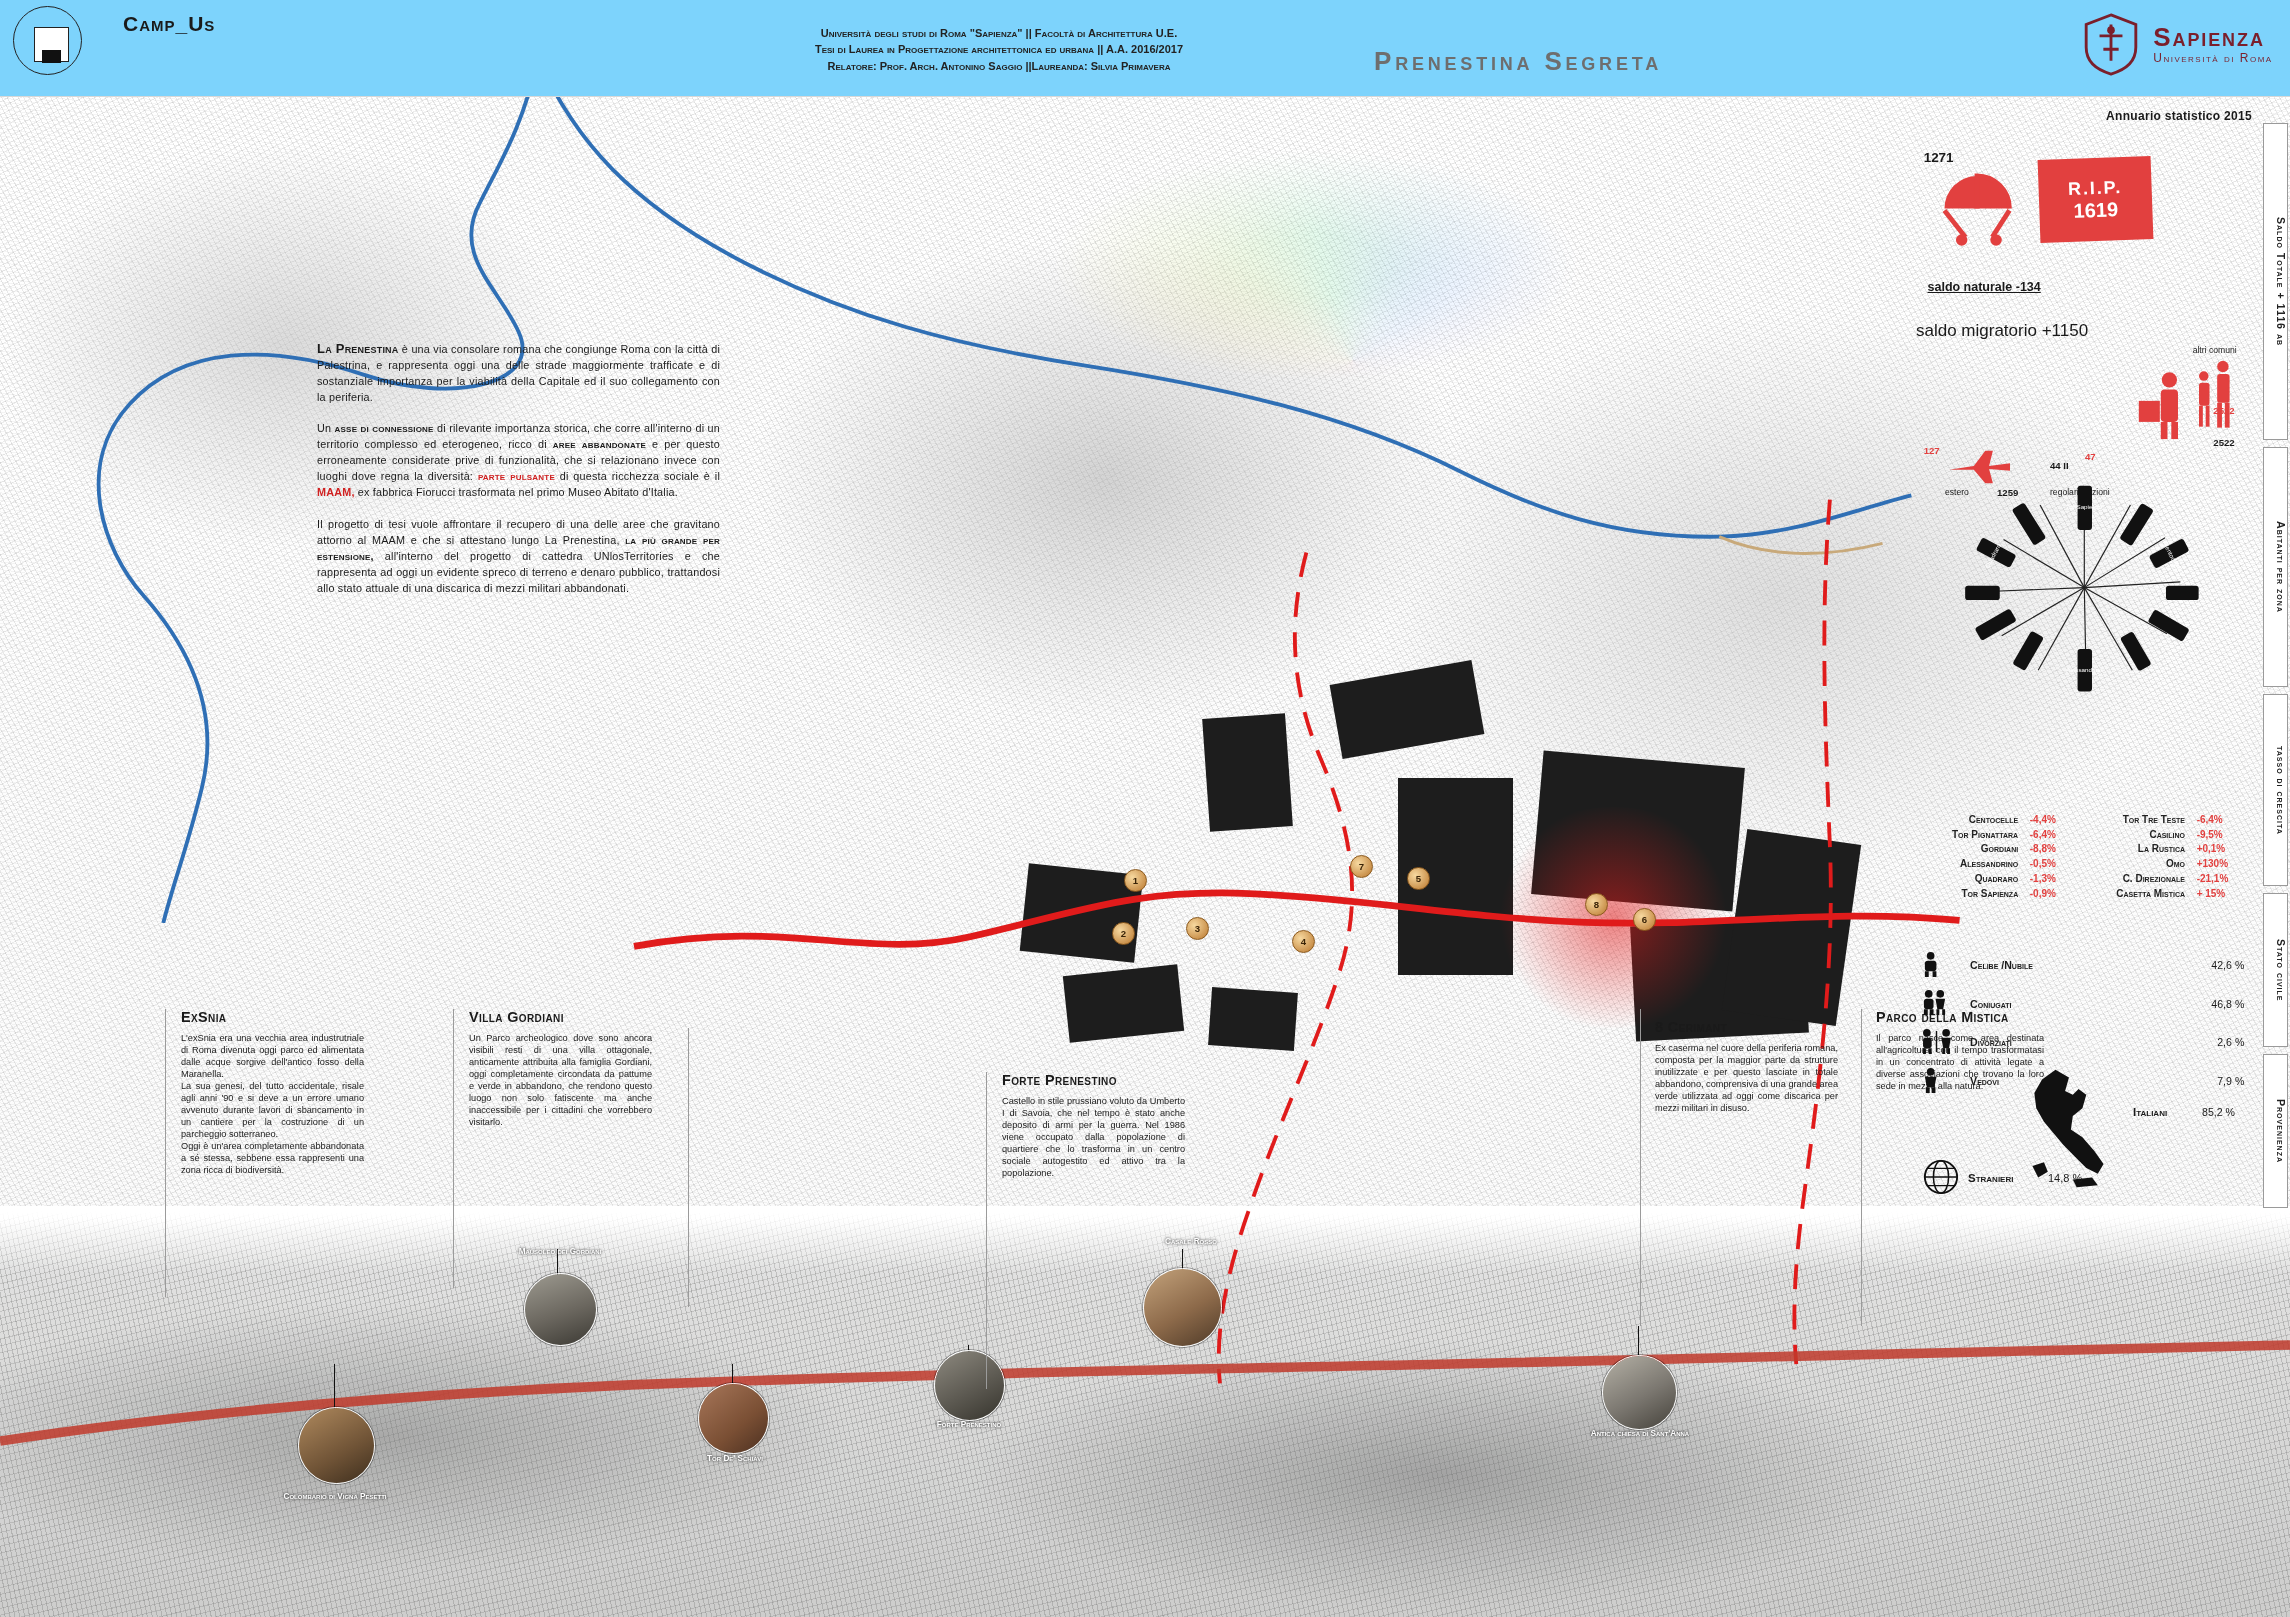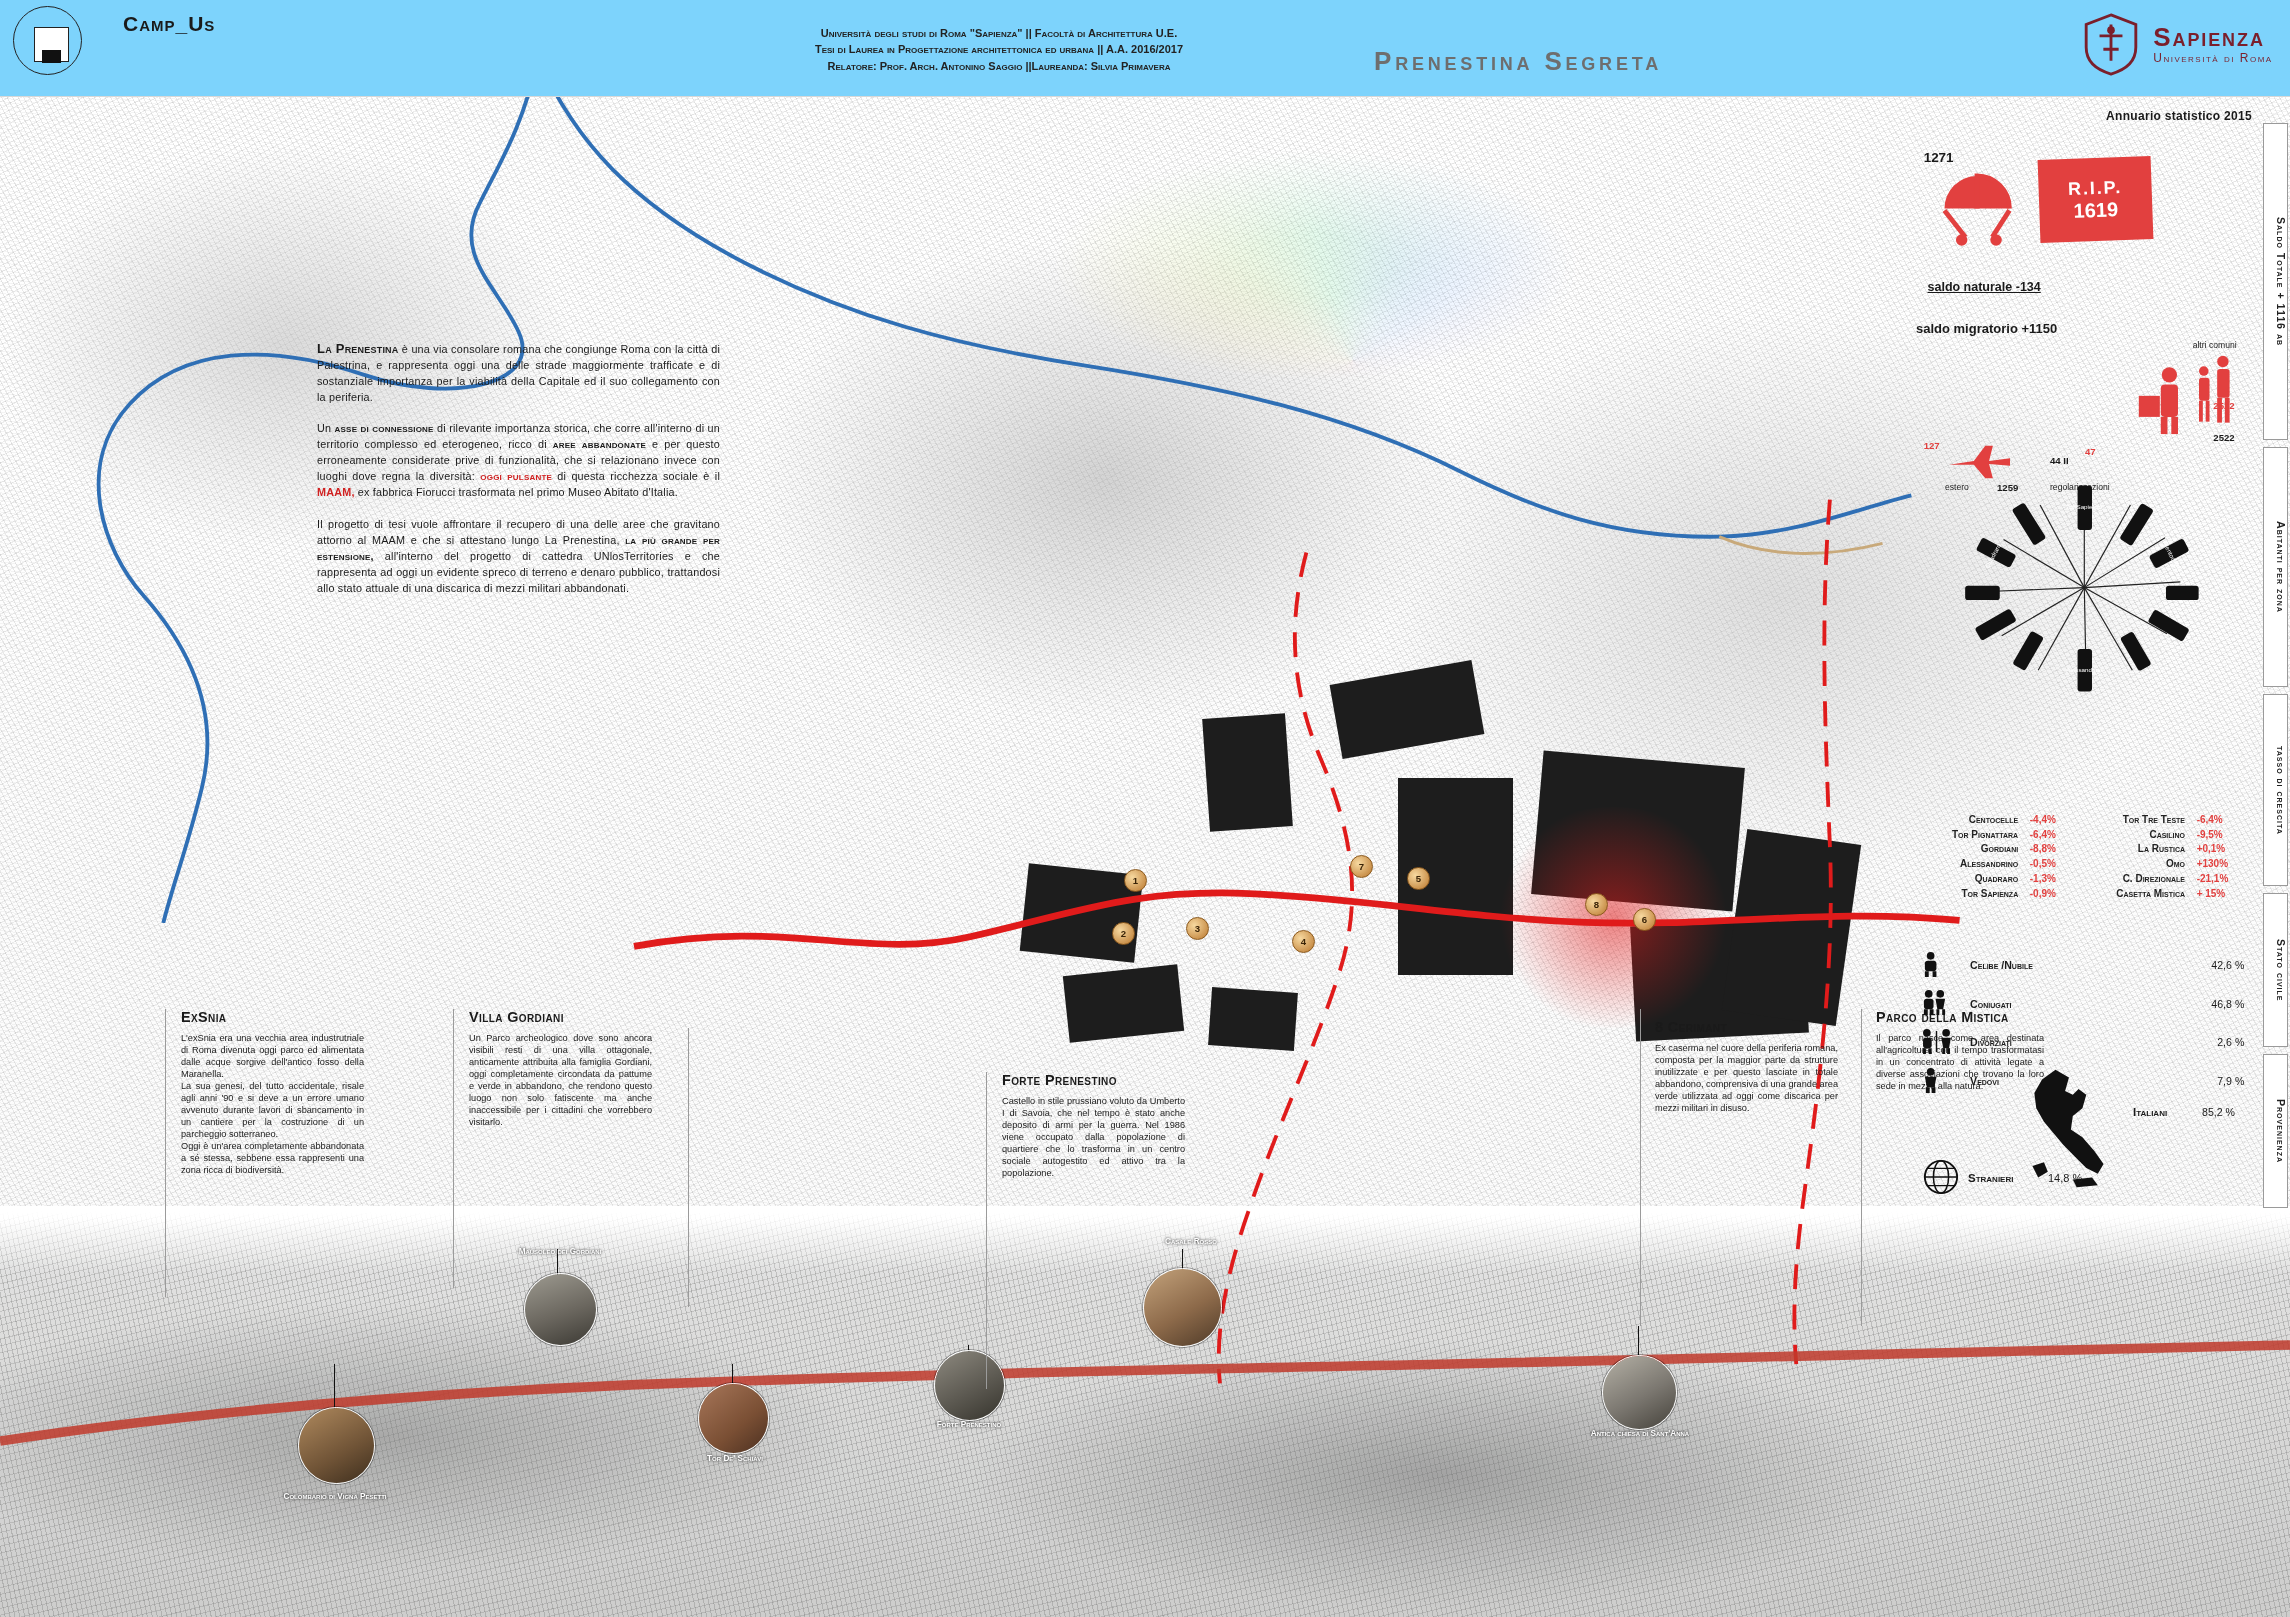--- a/index.html
+++ b/index.html
@@ -217,21 +217,21 @@
   <p>
     <span class="h">La Prenestina</span>
     <span>è una via consolare romana che congiunge Roma con la città di Palestrina, e rappresenta oggi una delle strade maggiormente trafficate e di sostanziale importanza per la viabilità della Capitale ed il suo collegamento con la periferia.</span>
   </p>
   <p>
     <span>Un</span>
     <span class="b">asse di connessione</span>
     <span>di rilevante importanza storica, che corre all'interno di un territorio complesso ed eterogeneo, ricco di</span>
     <span class="b">aree abbandonate</span>
     <span>e per questo erroneamente considerate prive di funzionalità, che si relazionano invece con luoghi dove regna la diversità:</span>
-    <span class="red">oggi pulsante</span>
+    <span class="red">parte pulsante</span>
     <span>di questa ricchezza sociale è il</span>
     <span class="red">MAAM,</span>
     <span>ex fabbrica Fiorucci trasformata nel primo Museo Abitato d'Italia.</span>
   </p>
   <p>
     <span>Il progetto di tesi vuole affrontare il recupero di una delle aree che gravitano attorno al MAAM e che si attestano lungo La Prenestina,</span>
     <span class="b">la più grande per estensione,</span>
     <span>all'interno del progetto di cattedra UNlosTerritories e che rappresenta ad oggi un evidente spreco di terreno e denaro pubblico, trattandosi allo stato attuale di una discarica di mezzi militari abbandonati.</span>
   </p>
 </div>
@@ -334,21 +334,21 @@
         <circle cx="30" cy="73" r="6" fill="#e2403f"></circle>
           <circle cx="66" cy="73" r="6" fill="#e2403f"></circle>
       </svg>
       <div class="rip" style="position:absolute;left:123px;top:17.3px;">
         <div class="a">R.I.P.</div>
         <div class="b">1619</div>
       </div>
     </div>
 
     <div style="font-size:12.5px;font-weight:700;text-decoration:underline;margin:5.8px 0 0 11.5px;">saldo naturale -134</div>
-    <div style="font-size:13px;font-weight:700;margin:27px 0 2px 0;">saldo migratorio +1150</div>
+    <div style="font-size:17px;font-weight:400;margin:27px 0 2px 0;">saldo migratorio +1150</div>
 
     <div style="position:relative;height:159px;margin-top:3.8px;">
       <div style="position:absolute;right:15.4px;top:0;font-size:8.6px;">altri comuni</div>
       <svg style="position:absolute;right:5.8px;top:9.6px;" width="115" height="86" viewBox="0 0 120 90">
         <g fill="#e2403f">
           <circle cx="96" cy="12" r="6"></circle>
             <rect x="90" y="20" width="13" height="30" rx="3"></rect>
             <rect x="90" y="50" width="5" height="26"></rect>
             <rect x="98" y="50" width="5" height="26"></rect>
           <circle cx="76" cy="22" r="5"></circle>

